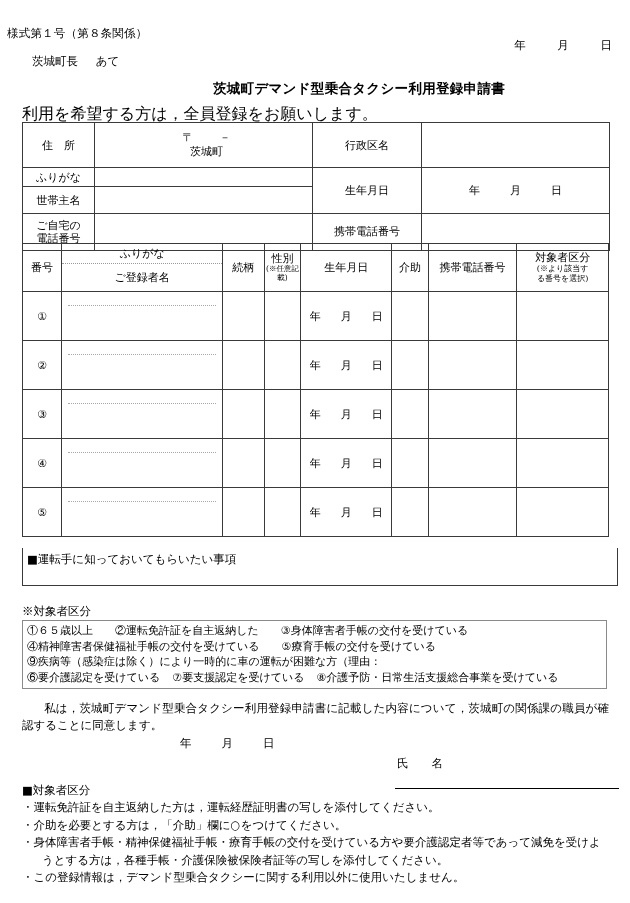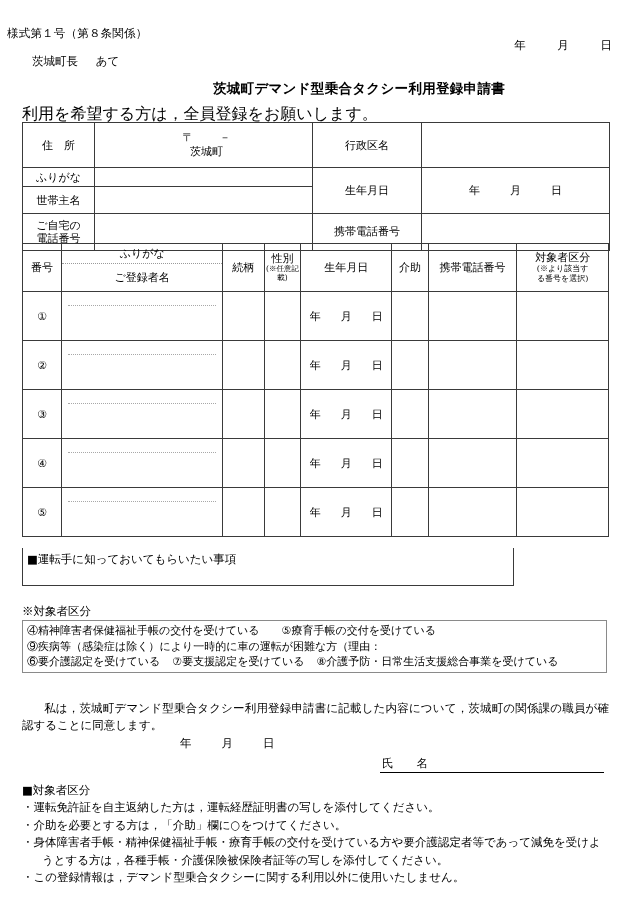--- a/index.html
+++ b/index.html
@@ -162,21 +162,21 @@
     height: 34px;
   }
   .bday-cell { font-size: 10.5px; white-space: nowrap; }
   .bday-cell .y { margin-right: 20px; }
   .bday-cell .m { margin-right: 20px; }
 
   
   .driver-box {
     position: absolute;
     left: 22px; top: 548px;
-    width: 492px;
+    width: 596px;
     height: 38px;
     border: 1px solid #3a3a3a;
     border-top: none;
     font-size: 11.5px;
     padding: 4px 0 0 4px;
     box-sizing: border-box;
   }
 
   
   .elig-label {
@@ -223,21 +223,22 @@
     position: absolute;
     left: 380px; top: 756px;
     width: 228px;
     font-size: 11.5px;
     white-space: nowrap;
   }
   .sign-row .sig-label {
     display: inline-block;
     border-bottom: 1px solid #000;
     letter-spacing: 0.5em;
-    padding: 0 2px 1px 2px;
+    padding: 0 2px 17px 2px;
+    margin-left: 15px;
   }
   .sign-row .sig-line {
     display: inline-block;
     border-bottom: 1px solid #000;
     width: 168px;
     height: 12px;
     vertical-align: bottom;
   }
 
   
@@ -437,20 +438,23 @@
     </tbody>
   </table>
 
   <div class="driver-box">
     <span>■運転手に知っておいてもらいたい事項</span>
   </div>
 
   <div class="elig-label">※対象者区分</div>
   <div class="elig-box">
     <div class="ln">
+      <span>①６５歳以上</span><span class="gap"></span><span>②運転免許証を自主返納した</span><span class="gap"></span><span>③身体障害者手帳の交付を受けている</span>
+    </div>
+    <div class="ln">
       <span>④精神障害者保健福祉手帳の交付を受けている</span><span class="gap"></span><span>⑤療育手帳の交付を受けている</span>
     </div>
     <div class="ln">
       <span>⑨疾病等（感染症は除く）により一時的に車の運転が困難な方（理由：</span><span class="reason-fill"></span>
     </div>
     <div class="ln">
       <span>⑥要介護認定を受けている</span><span class="gap-sm"></span><span>⑦要支援認定を受けている</span><span class="gap-sm"></span><span>⑧介護予防・日常生活支援総合事業を受けている</span>
     </div>
   </div>
 

